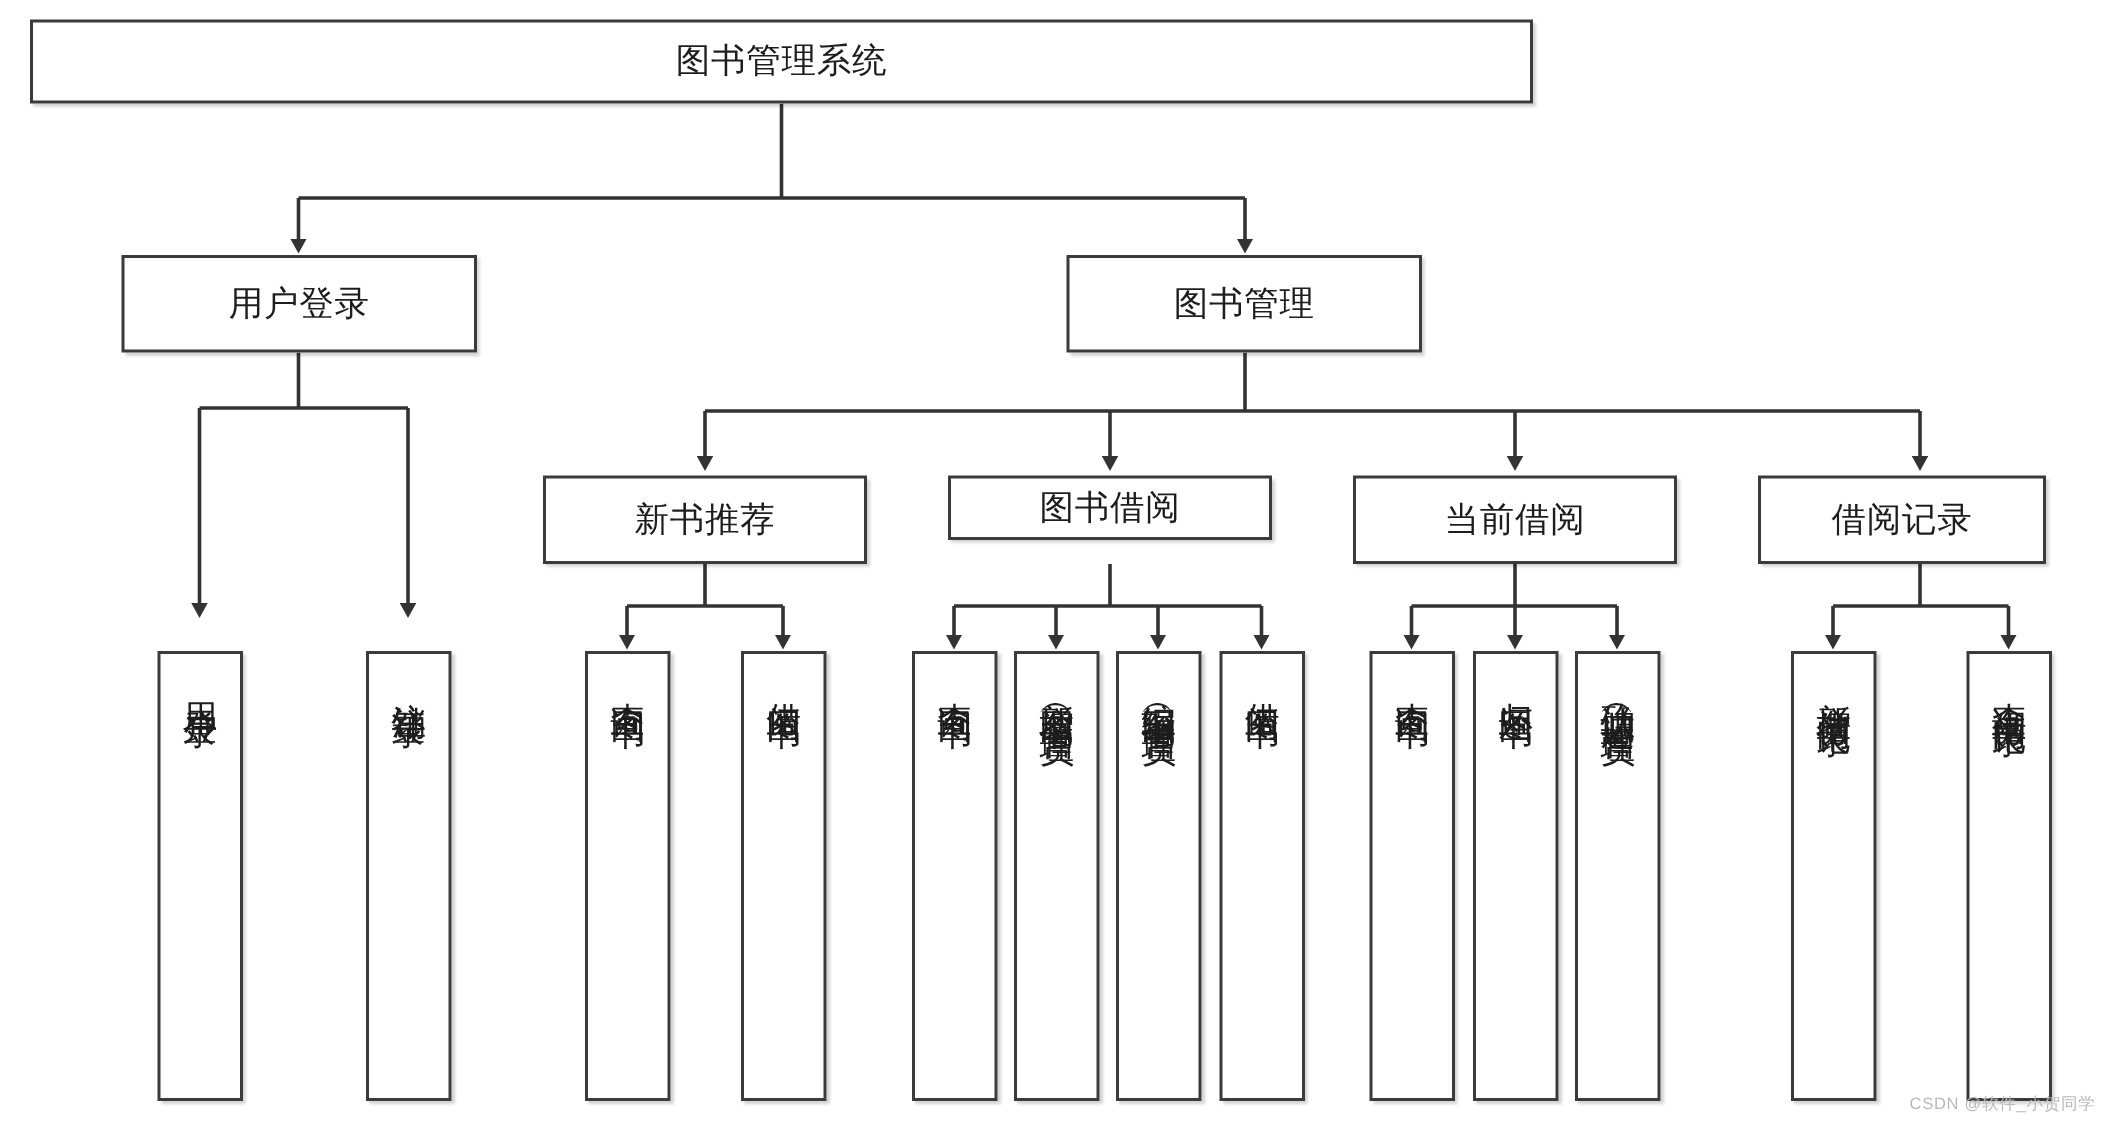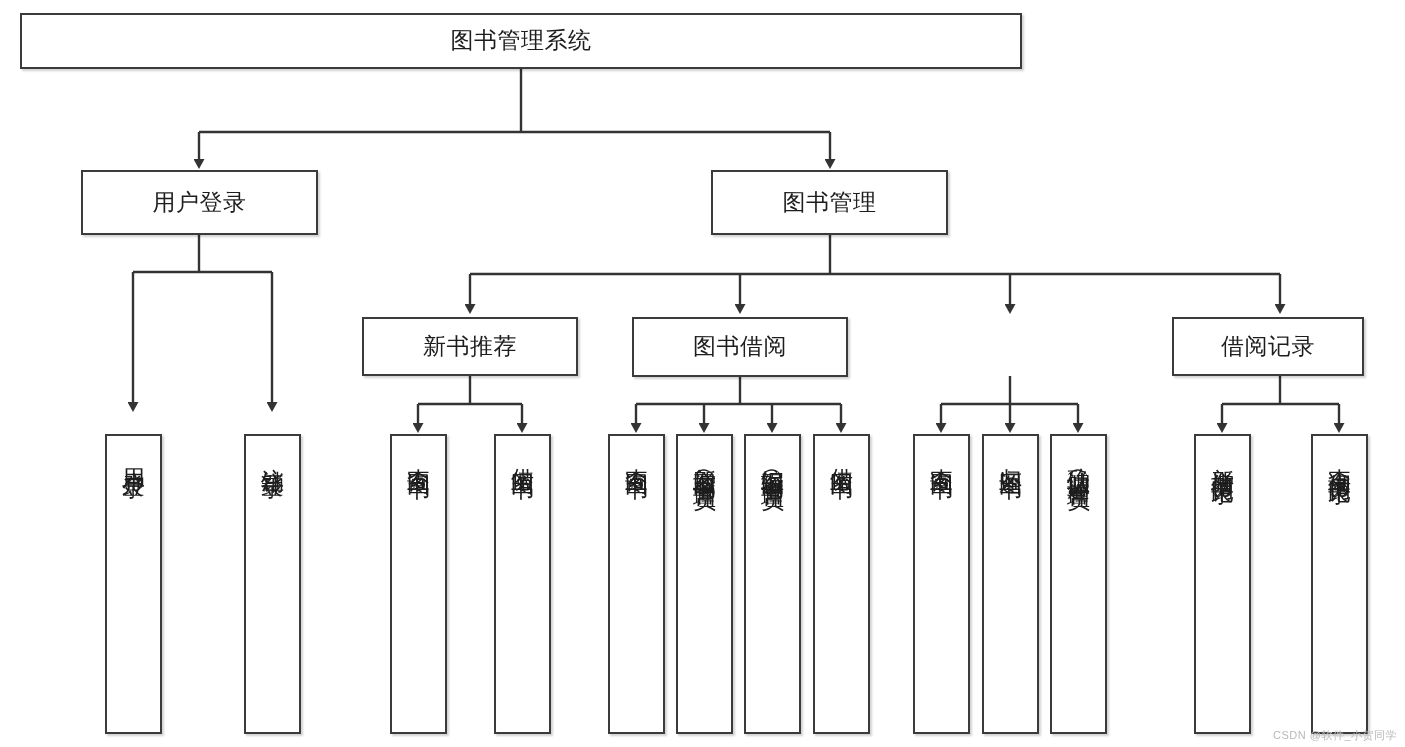--- a/index.html
+++ b/index.html
@@ -136,22 +136,25 @@
   <div class="node-box" style="left:81px; top:170px; width:237px; height:65px;">
     <span class="node-label-h">用户登录</span>
   </div>
   <div class="node-box" style="left:362px; top:317px; width:216px; height:59px;">
     <span class="node-label-h">新书推荐</span>
   </div>
 
   <div class="node-box" style="left:711px; top:170px; width:237px; height:65px;">
     <span class="node-label-h">图书管理</span>
   </div>
-  <div class="node-box" style="left:632px; top:317px; width:216px; height:60px;">
+  <div class="node-box" style="left:632px; top:317px; width:216px; height:43px;">
     <span class="node-label-h">图书借阅</span>
+  </div>
+  <div class="node-box" style="left:902px; top:317px; width:216px; height:59px;">
+    <span class="node-label-h">当前借阅</span>
   </div>
   <div class="node-box" style="left:1172px; top:317px; width:192px; height:59px;">
     <span class="node-label-h">借阅记录</span>
   </div>
 
   <div class="node-box vertical" style="left:105px; top:434px; width:57px; height:300px;">
     <span class="node-label-v">用户登录</span>
   </div>
   <div class="node-box vertical" style="left:244px; top:434px; width:57px; height:300px;">
     <span class="node-label-v">注销登录</span>

